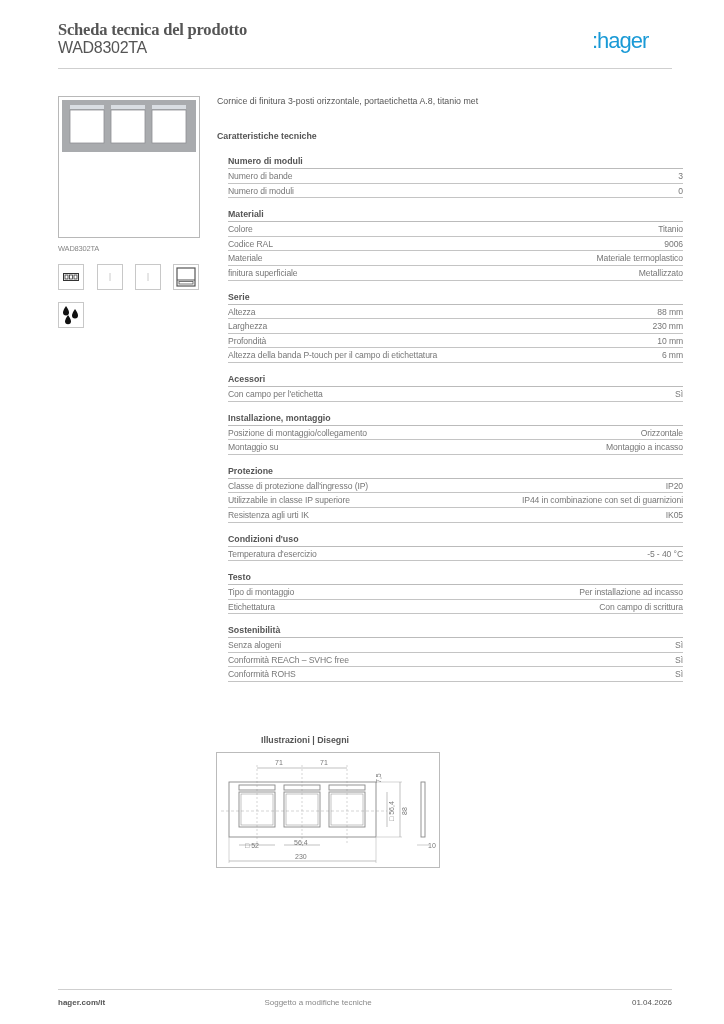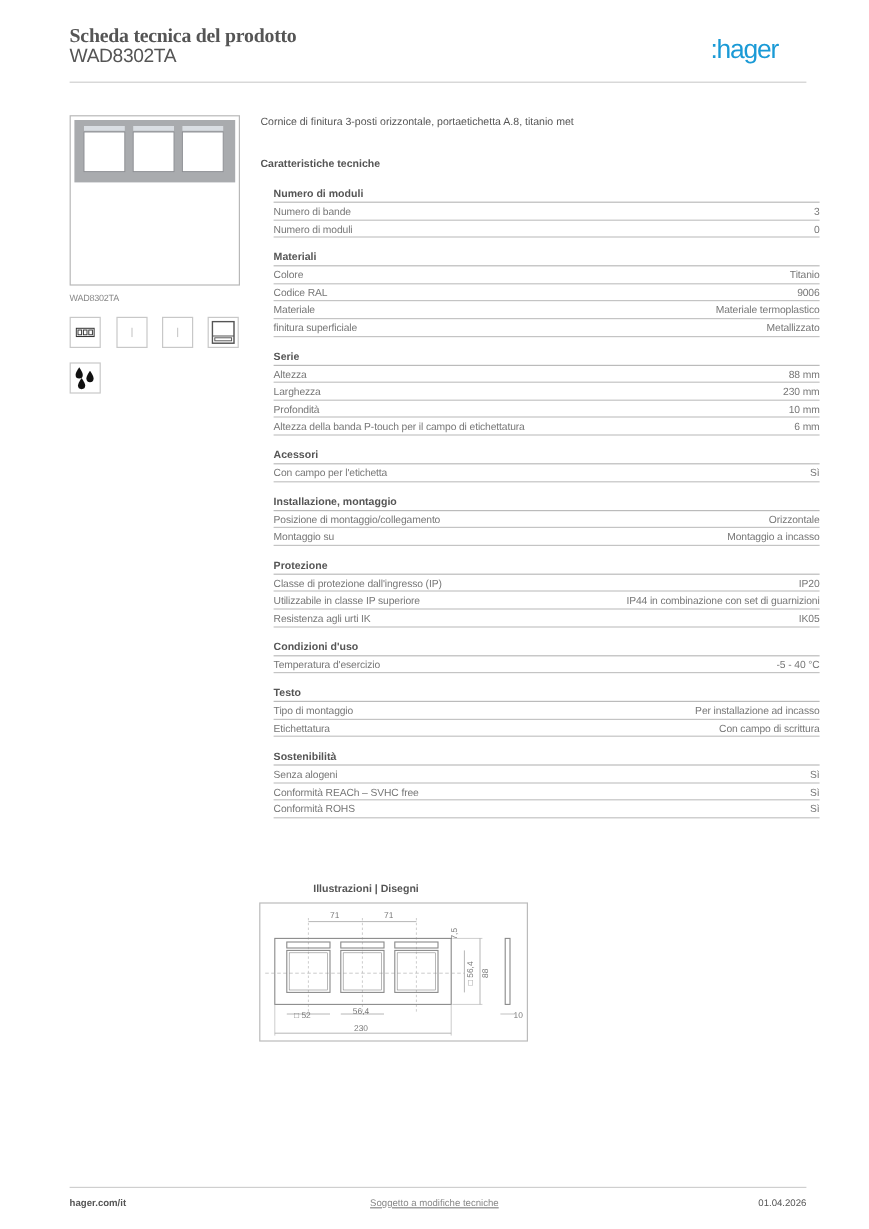--- a/index.html
+++ b/index.html
@@ -21,21 +21,21 @@
   .sec { margin-bottom:10px; }
   .sec-title { font-size:8.8px; font-weight:bold; color:#555; height:13px; line-height:13px; border-bottom:1px solid #bbb; }
   .row { display:flex; justify-content:space-between; font-size:8.6px; color:#777; height:13.6px; line-height:14px; border-bottom:1px solid #c4c4c4; letter-spacing:-0.1px;gap:28px; }
   .row span { white-space:nowrap; }
 
   .ill-title { position:absolute; left:217px; top:735px; font-size:8.8px; font-weight:bold; color:#555;margin-left:44px; }
   .drawing { position:absolute; left:216px; top:752px; width:224px; height:116px; border:1px solid #bbb; box-sizing:border-box; }
 
   .ftr-rule { position:absolute; left:58px; top:989px; width:614px; height:1px; background:#cfcfcf; }
   .ftr-left { position:absolute; left:58px; top:998px; font-size:8px; font-weight:bold; color:#555; }
-  .ftr-mid { position:absolute; left:0; width:724px; text-align:center; top:998px; font-size:8px; color:#888;text-decoration:underline; }
+  .ftr-mid { position:absolute; left:0; width:636px; text-align:center; top:998px; font-size:8px; color:#888; }
   .ftr-right { position:absolute; right:52px; top:998px; font-size:8px; font-weight:normal; color:#555; }
 </style>
 </head>
 <body>
 
 <div class="hdr-title">Scheda tecnica del prodotto</div>
 <div class="hdr-code">WAD8302TA</div>
 <div class="logo">:hager</div>
 <div class="hdr-rule"></div>
 

